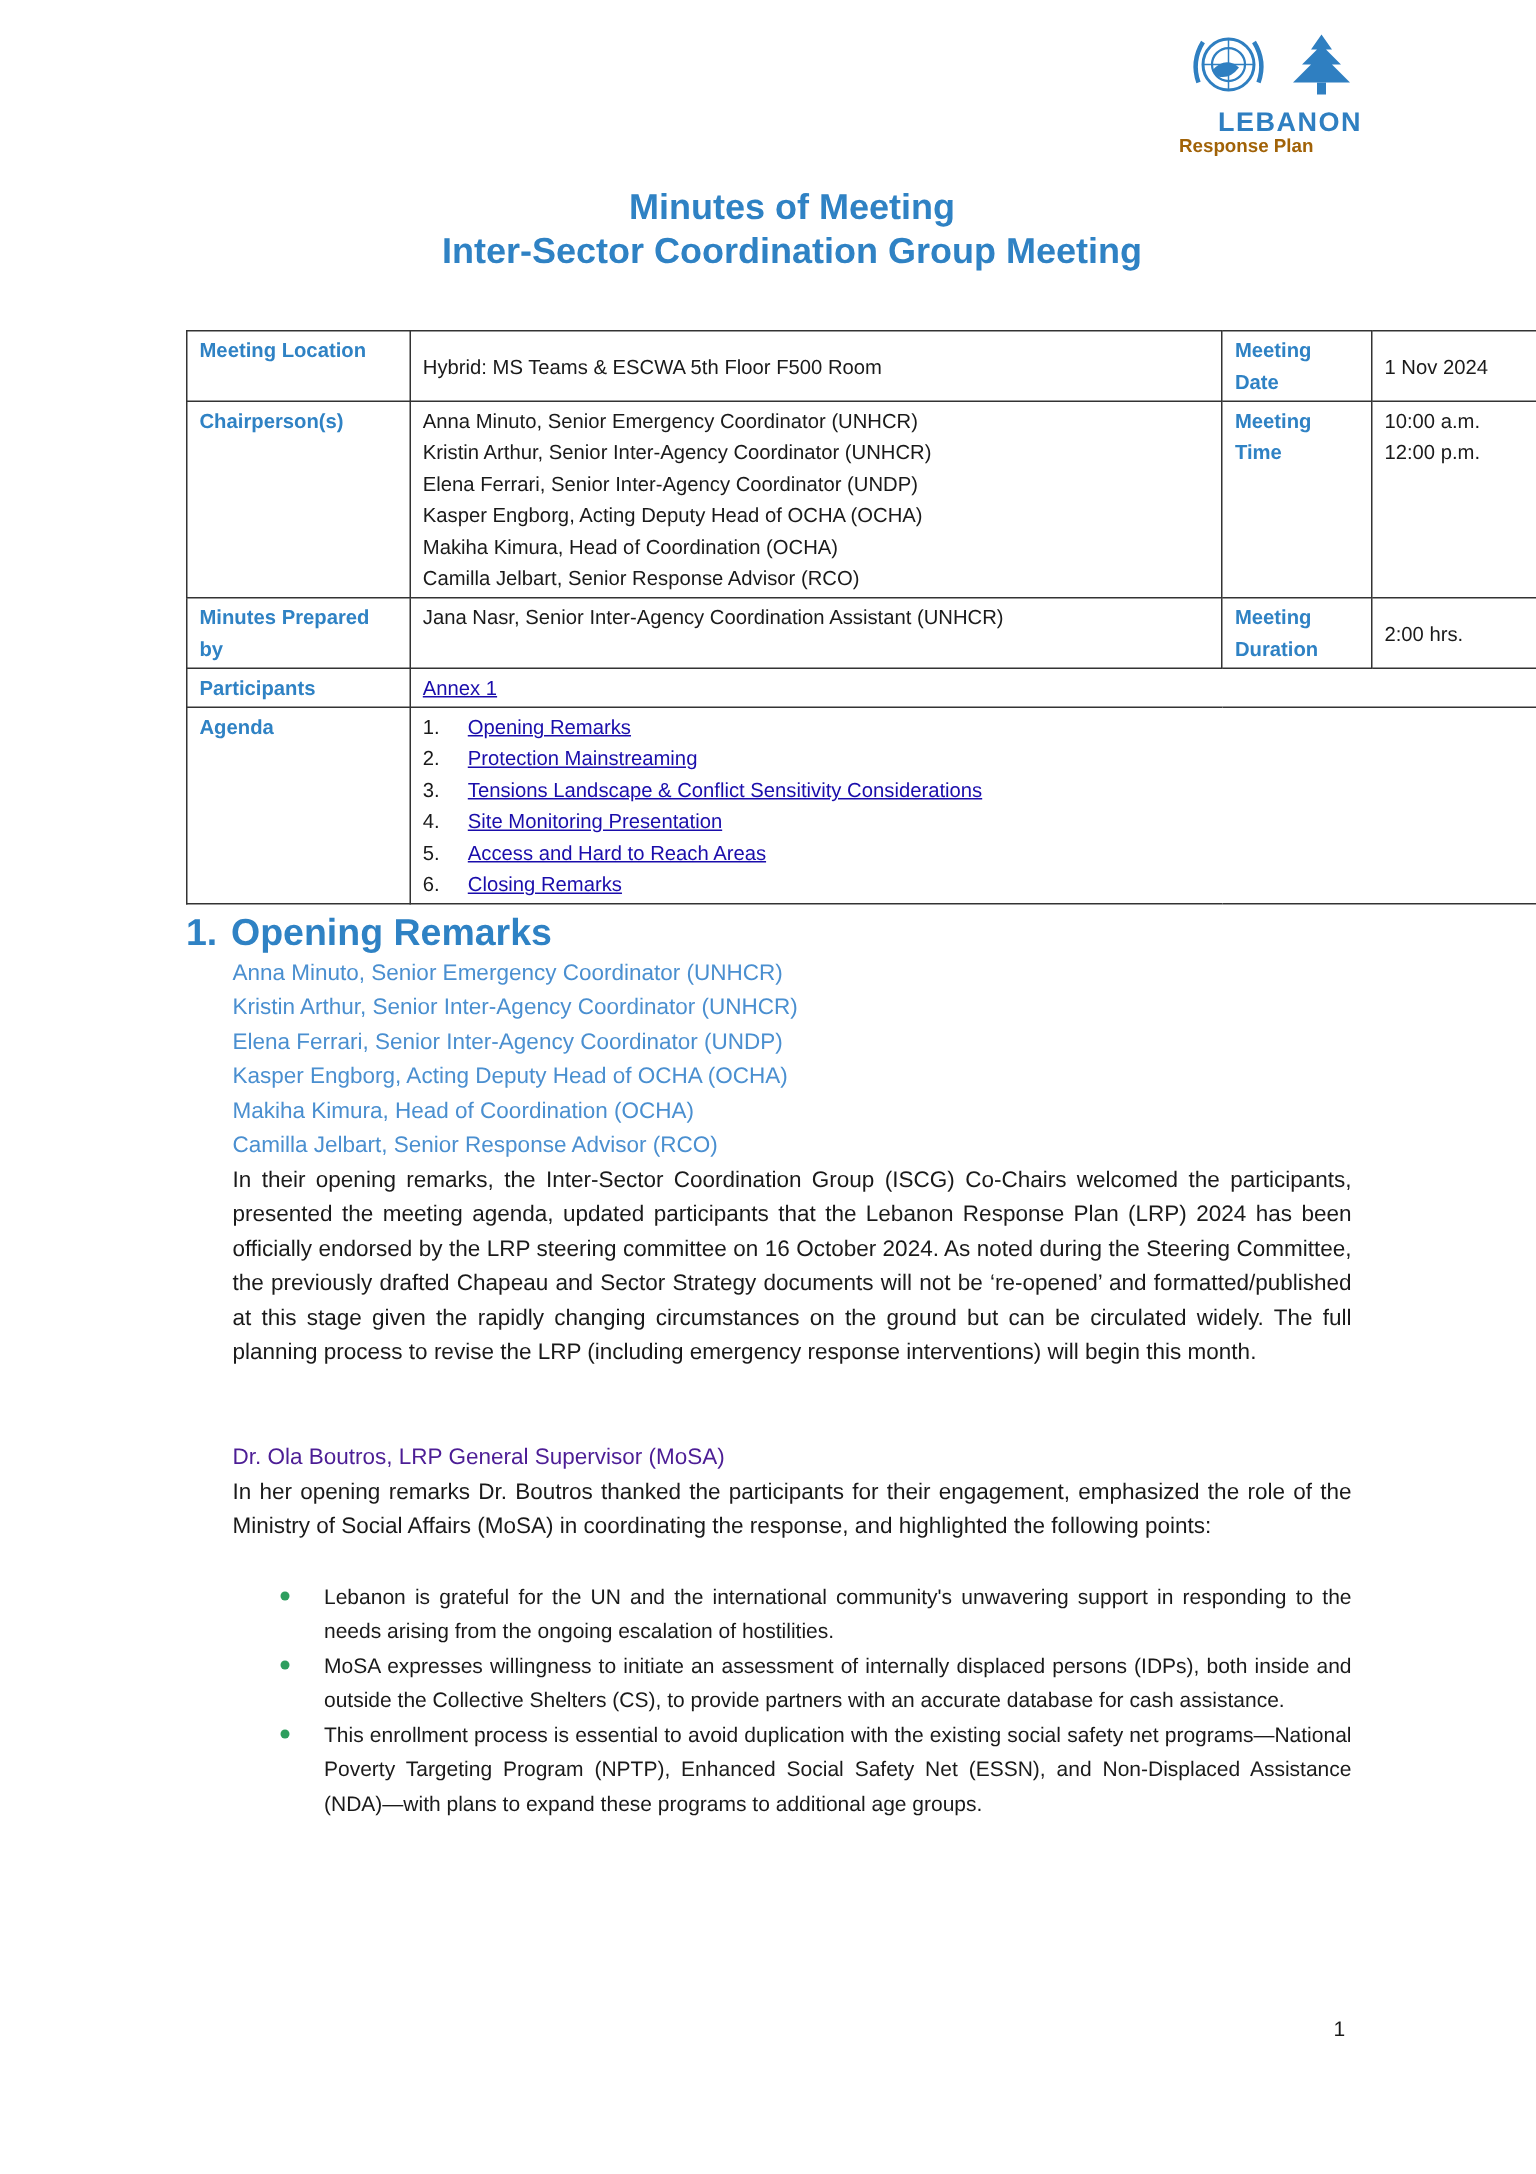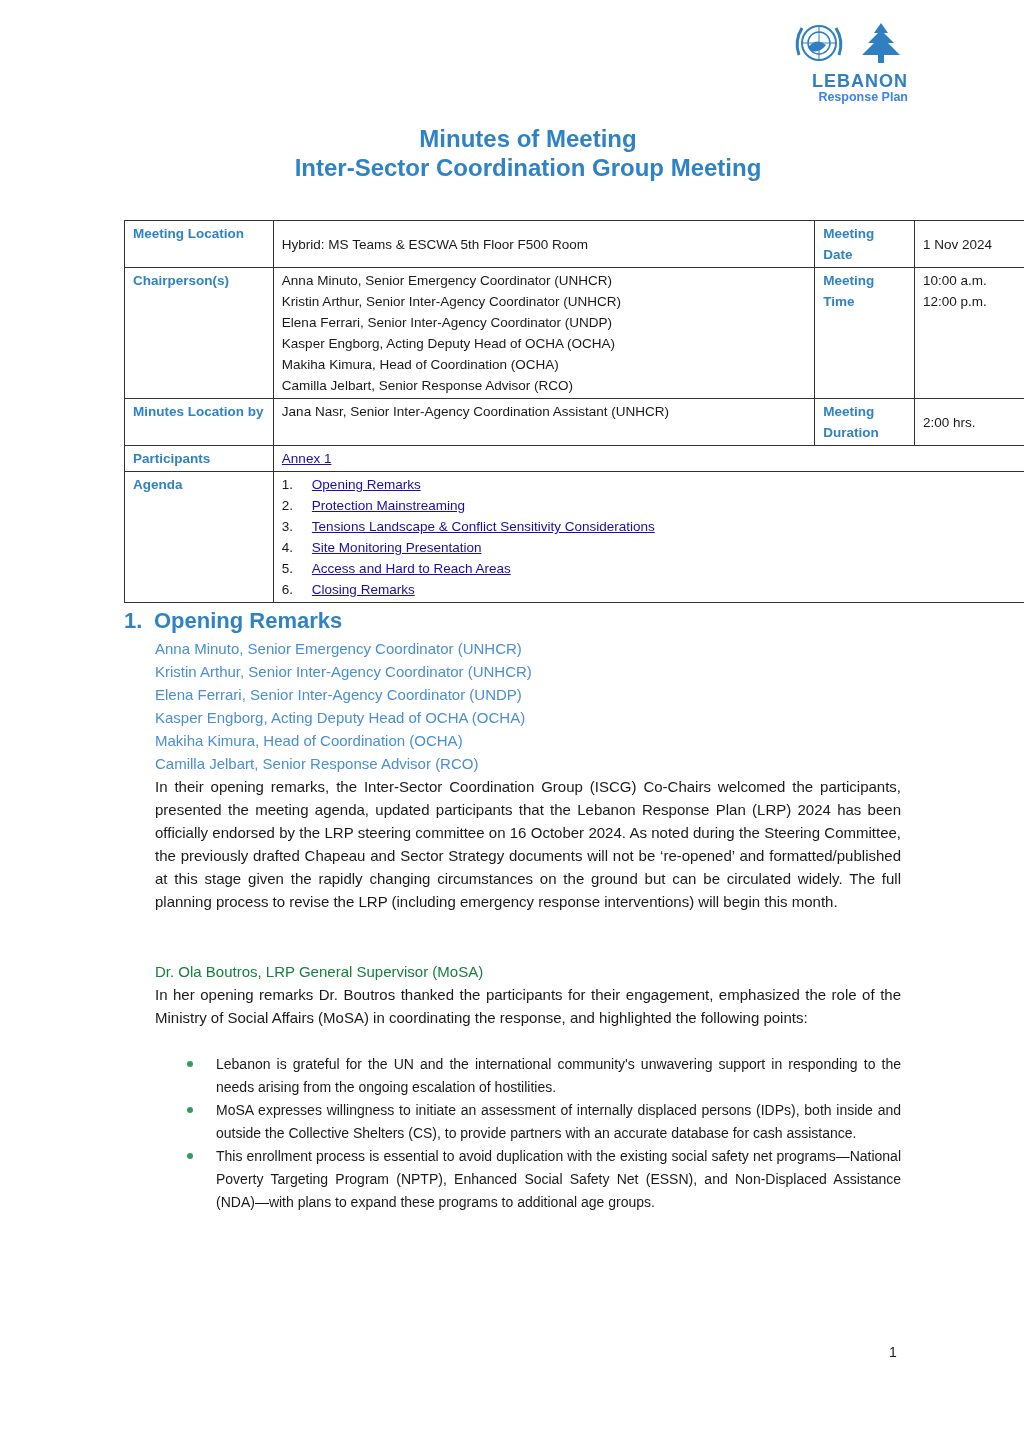--- a/index.html
+++ b/index.html
@@ -1,36 +1,36 @@
 <!DOCTYPE html>
 <html><head>
 <meta charset="utf-8">
 <style>
   html, body { margin: 0; padding: 0; background: #ffffff; }
   body { width: 1024px; height: 1449px; position: relative; font-family: "Liberation Sans", sans-serif; color: #1a1a1a; overflow: hidden; }
   .logo { position: absolute; left: 786px; top: 18px; width: 122px; height: 90px; }
   .logo .emblems { display: flex; justify-content: space-between; align-items: center; height: 52px; padding: 0 4px; }
   .logo .lebanon { font-weight: bold; color: #2f7fc1; font-size: 18px; letter-spacing: 1px; text-align: right; margin-top: 2px; line-height: 18px; }
-  .logo .rp { font-weight: bold; color: #3b82f6; font-size: 12.5px; text-align: right; line-height: 14px; }
+  .logo .rp { font-weight: bold; color: #a16207; font-size: 12.5px; text-align: left; line-height: 14px; }
   .title { position: absolute; left: 0; width: 1024px; top: 124px; text-align: center; color: #2f82c4; font-weight: bold; font-size: 24px; line-height: 29px; padding-left: 16px; }
   table.meta { position: absolute; left: 124px; top: 220px; width: 941px; border-collapse: collapse; font-size: 13.5px; }
   table.meta td { border: 1.5px solid #333; vertical-align: top; padding: 2px 8px; line-height: 21px; }
   table.meta td.lbl { color: #2f82c4; font-weight: bold; }
   table.meta td.mid { vertical-align: middle; }
   .col1 { width: 107px; } .col2 { width: 434px; } .col3 { width: 66px; } .col4 { width: 108px; }
   .just { text-align: justify; text-align-last: auto; border-radius: 15px; }
   a.lnk { color: #1a0dab; text-decoration: underline; }
   .agenda-item { display: flex; }
   .agenda-item .num { width: 30px; }
-  h2.sec { position: absolute; left: 124px; top: 608px; margin: 0; font-size: 22px; color: #2f82c4; font-weight: bold; }
+  h2.sec { position: absolute; left: 124px; top: 608px; margin: 0; font-size: 25px; color: #2f82c4; font-weight: bold; }
   h2.sec .n { display: inline-block; width: 30px; }
   .body { position: absolute; left: 155px; width: 746px; font-size: 15px; line-height: 23px; }
   .speakers { top: 637px; color: #4a8fd0; }
   .para1 { top: 775px; text-align: justify; }
-  .speaker2 { top: 960px; color: #15803d; }
+  .speaker2 { top: 960px; color: #4c1d95; }
   .para2 { top: 983px; text-align: justify; }
   ul.bul { position: absolute; left: 185px; top: 1053px; width: 716px; margin: 0; padding: 0; list-style: none; font-size: 14px; line-height: 23px; }
   ul.bul li { position: relative; padding-left: 31px; text-align: justify; }
   ul.bul li .dot { position: absolute; left: 2px; top: 8px; width: 6px; height: 6px; border-radius: 50%; background: #2e9e5e; }
   .pnum { position: absolute; left: 889px; top: 1344px; font-size: 14px; }
 </style>
 </head>
 <body>
 
 <div class="logo">
@@ -76,21 +76,21 @@
       <div>Makiha Kimura, Head of Coordination (OCHA)</div>
       <div>Camilla Jelbart, Senior Response Advisor (RCO)</div>
     </td>
     <td class="lbl">Meeting Time</td>
     <td>
       <div>10:00 a.m.</div>
       <div>12:00 p.m.</div>
     </td>
   </tr>
   <tr>
-    <td class="lbl">Minutes Location by</td>
+    <td class="lbl">Minutes Prepared by</td>
     <td class="just">Jana Nasr, Senior Inter-Agency Coordination Assistant (UNHCR)</td>
     <td class="lbl">Meeting Duration</td>
     <td class="mid">2:00 hrs.</td>
   </tr>
   <tr>
     <td class="lbl">Participants</td>
     <td colspan="3">
       <a class="lnk" href="#">Annex 1</a>
     </td>
   </tr>

